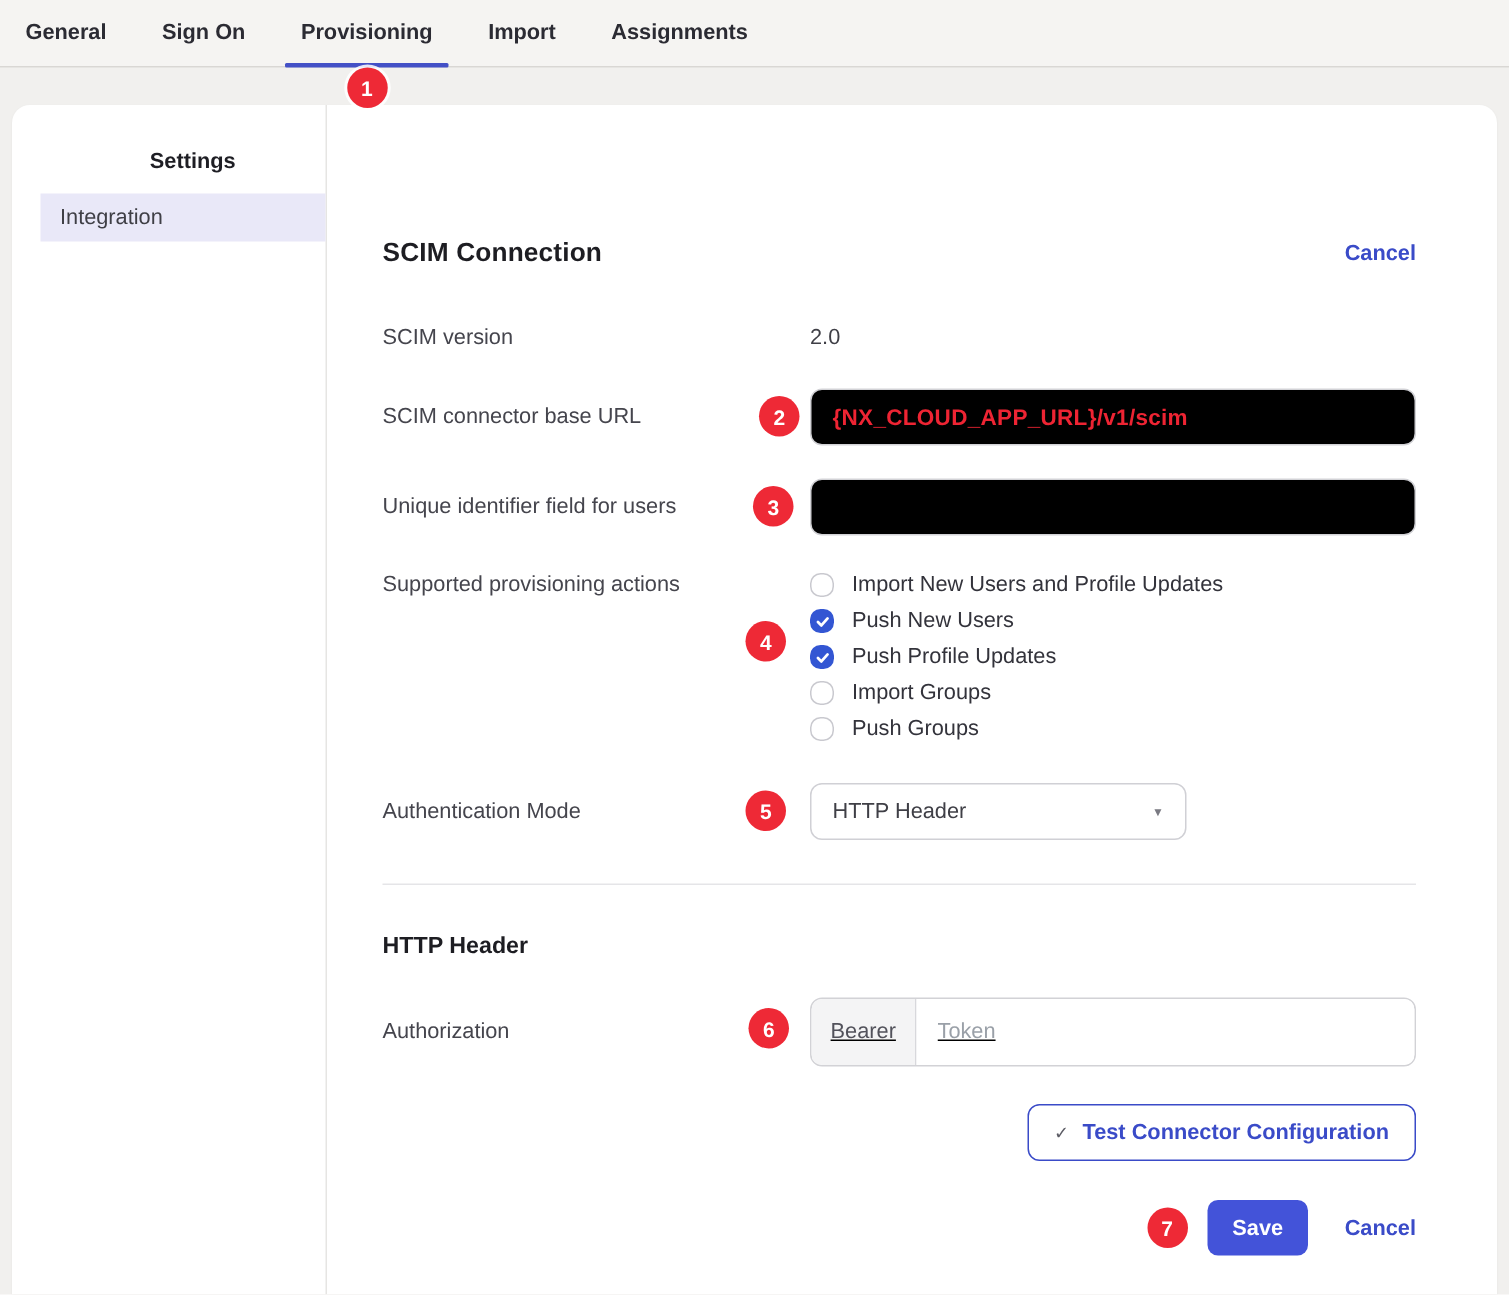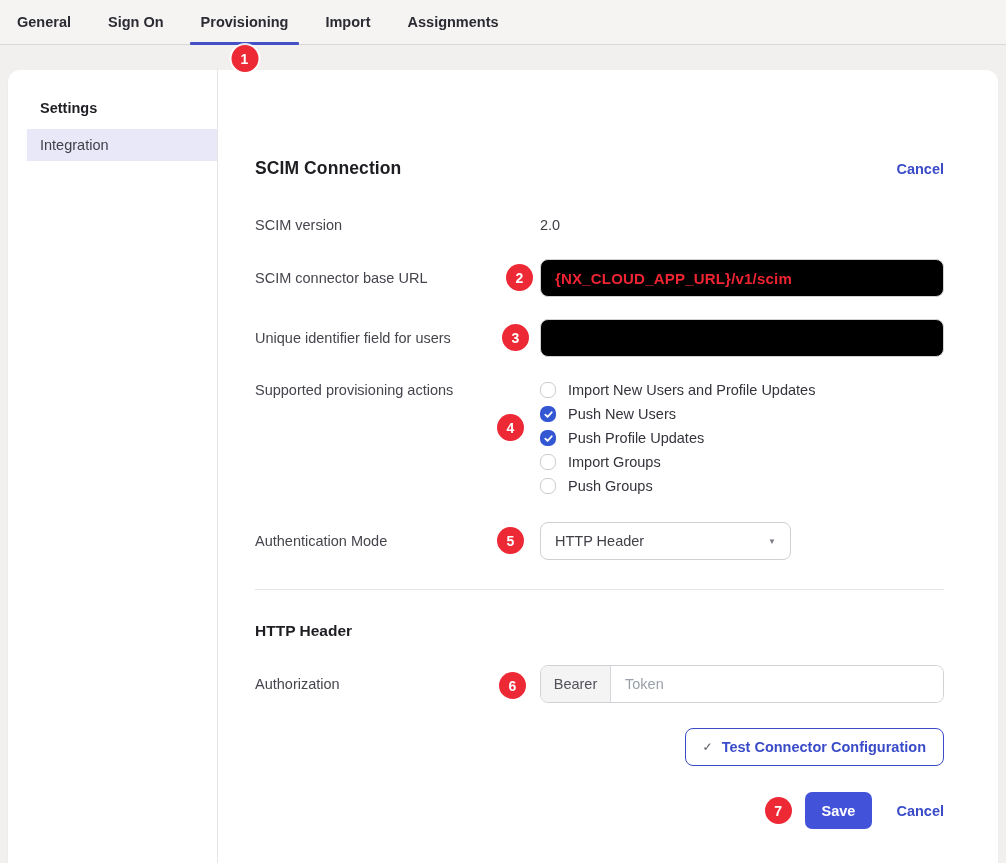--- a/index.html
+++ b/index.html
@@ -63,21 +63,21 @@
   .card {
     position: absolute; left: 8px; right: 8px; top: 70px; bottom: 0;
     background: #fff;
     border-radius: 12px 12px 0 0;
     box-shadow: 0 1px 2px rgba(0,0,0,0.05);
     display: flex;
     overflow: hidden;
   }
 
   
-  .sidebar { width: 210px; flex: none; border-right: 1px solid #e6e5e3; padding-top: 30px; }
+  .sidebar { width: 210px; flex: none; border-right: 1px solid #e6e5e3; padding-top: 30px; text-align: center; }
   .sidebar-heading {
     padding: 0 0 13px 32px;
     font-size: 14.5px; font-weight: 600; color: #1e1e24;
   }
   .sidebar-item {
     margin-left: 19px; height: 32px;
     display: flex; align-items: center;
     padding-left: 13px;
     font-size: 14.5px; color: #3f3f46;
     cursor: pointer;
@@ -137,23 +137,23 @@
     padding: 0 14px;
     font-size: 14.5px; color: #3f3f46;
     cursor: pointer;
   }
   .caret { font-size: 8px; color: #7a7a82; }
 
   .divider { border: none; border-top: 1px solid #e5e5e8; margin: 29px 0 0 0; }
   .section-title { margin: 32px 0 0 0; font-size: 15.5px; font-weight: 700; color: #1d1d22; }
 
   .input-group {
-    display: flex; height: 38px;
+    display: flex; height: 46px;
     border: 1px solid #d2d2d6; border-radius: 8px;
-    overflow: hidden; background: #fff;
+    overflow: hidden; background: #fff; text-decoration: underline;
   }
   .prefix {
     width: 70px; flex: none;
     background: #f4f4f5; border-right: 1px solid #d8d8dc;
     display: flex; align-items: center; justify-content: center;
     font-size: 14.5px; color: #52525b;
   }
   .input-group input {
     border: none; flex: 1; padding: 0 14px;
     font-family: "Liberation Sans", sans-serif;

